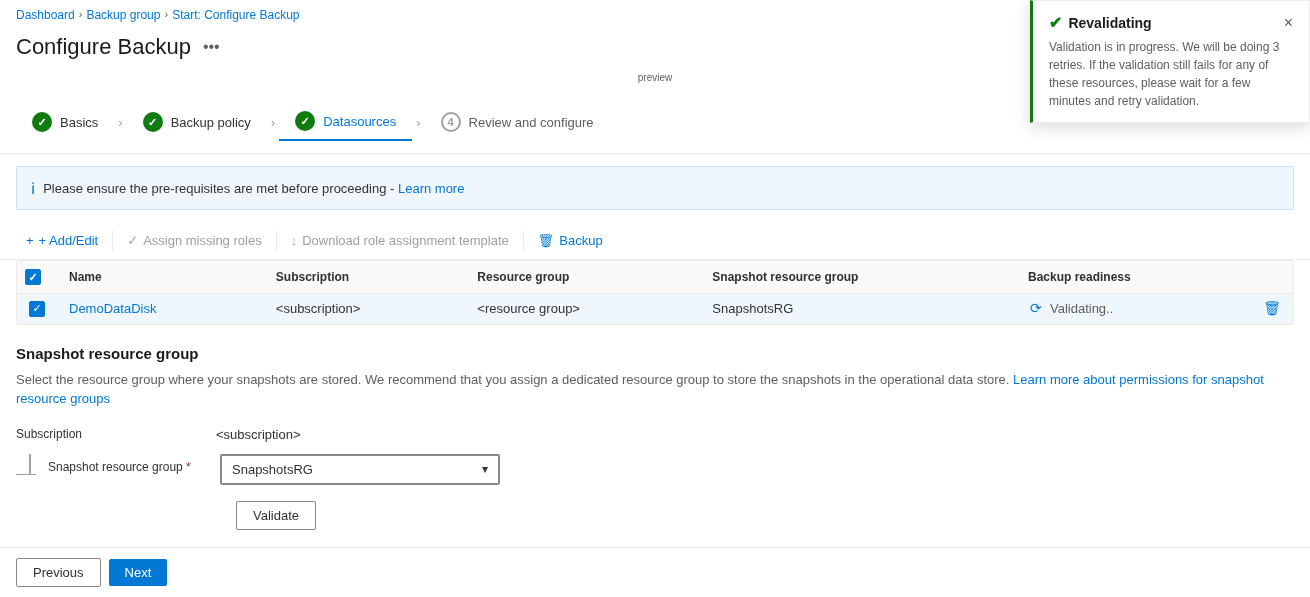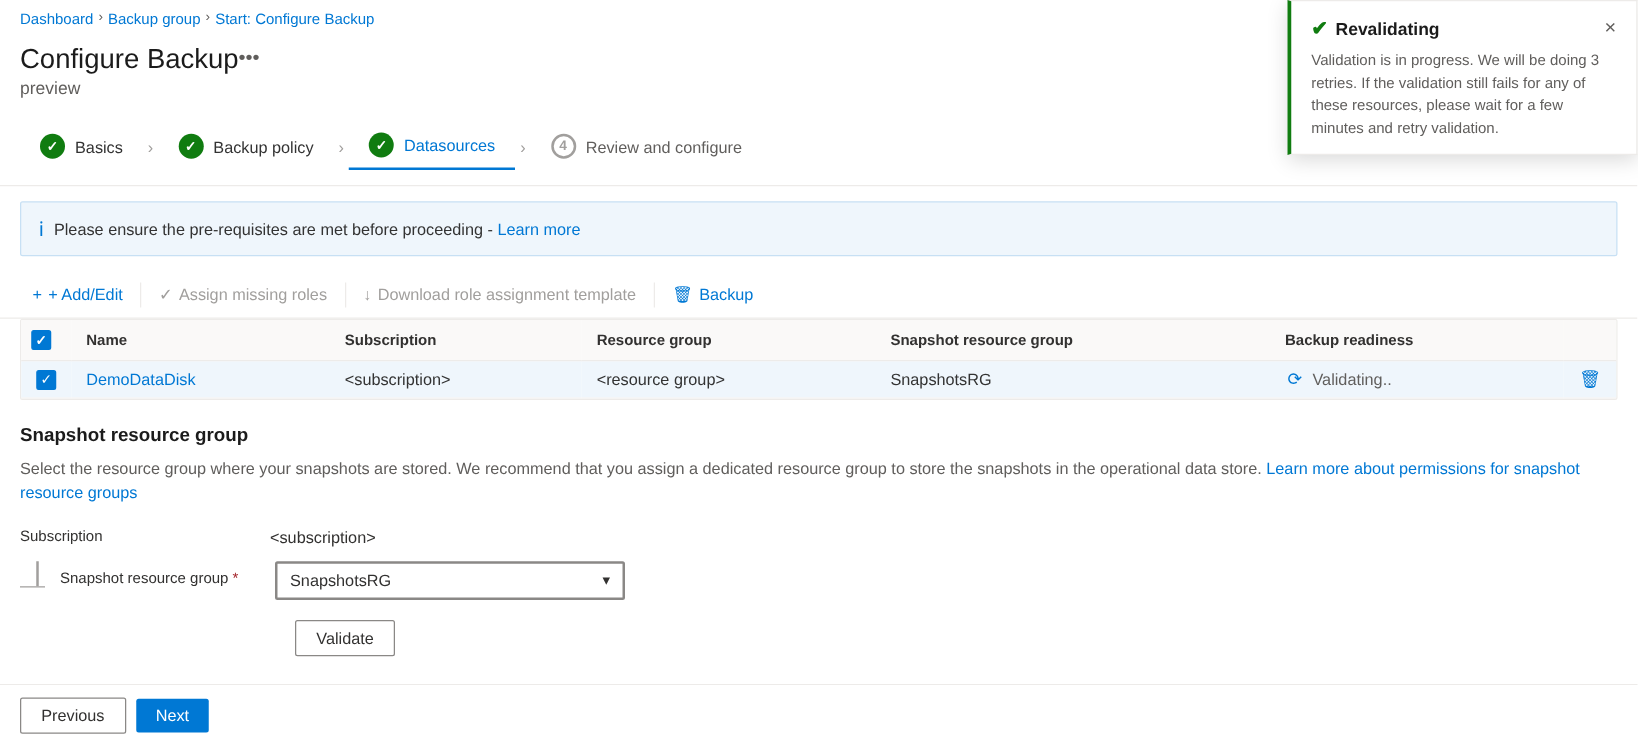--- a/index.html
+++ b/index.html
@@ -4,23 +4,23 @@
   <style>
     * { box-sizing: border-box; margin: 0; padding: 0; }
     body { font-family: 'Segoe UI', Arial, sans-serif; font-size: 13px; color: #333; background: #fff; }
 
     .breadcrumb { display: flex; align-items: flex-start; gap: 4px; padding: 8px 16px; font-size: 12px; color: #0078d4; }
     .breadcrumb span { color: #605e5c; }
     .breadcrumb a { color: #0078d4; text-decoration: none; cursor: pointer; }
     .breadcrumb-sep { color: #605e5c; font-size: 11px; }
 
     .page-header { padding: 4px 16px 8px 16px; }
-    .page-title { font-size: 22px; font-weight: 300; color: #1b1b1b; display: flex; align-items: center; gap: 0; }
+    .page-title { font-size: 22px; font-weight: 300; color: #1b1b1b; display: flex; align-items: center; gap: 12px; }
     .page-title-more { font-size: 16px; color: #605e5c; cursor: pointer; }
-    .page-preview { font-size: 14px; color: #605e5c; margin-top: 2px; }
+    .page-preview { font-size: 10px; color: #605e5c; margin-top: 12px; text-align: center; }
 
     .wizard-steps { display: flex; align-items: center; padding: 12px 16px; border-bottom: 1px solid #edebe9; gap: 0; }
     .wizard-step { display: flex; align-items: center; gap: 8px; padding: 8px 16px; font-size: 13px; cursor: pointer; color: #605e5c; position: relative; }
     .wizard-step.active { color: #0078d4; border-bottom: 2px solid #0078d4; }
     .wizard-step.completed { color: #333; }
     .step-circle { width: 20px; height: 20px; border-radius: 50%; display: flex; align-items: center; justify-content: center; font-size: 11px; font-weight: bold; }
     .step-circle.done { background: #107c10; color: #fff; }
     .step-circle.inactive { background: #fff; border: 2px solid #a19f9d; color: #a19f9d; }
     .step-label { font-size: 13px; }
     .step-sep { color: #a19f9d; margin: 0 4px; }

